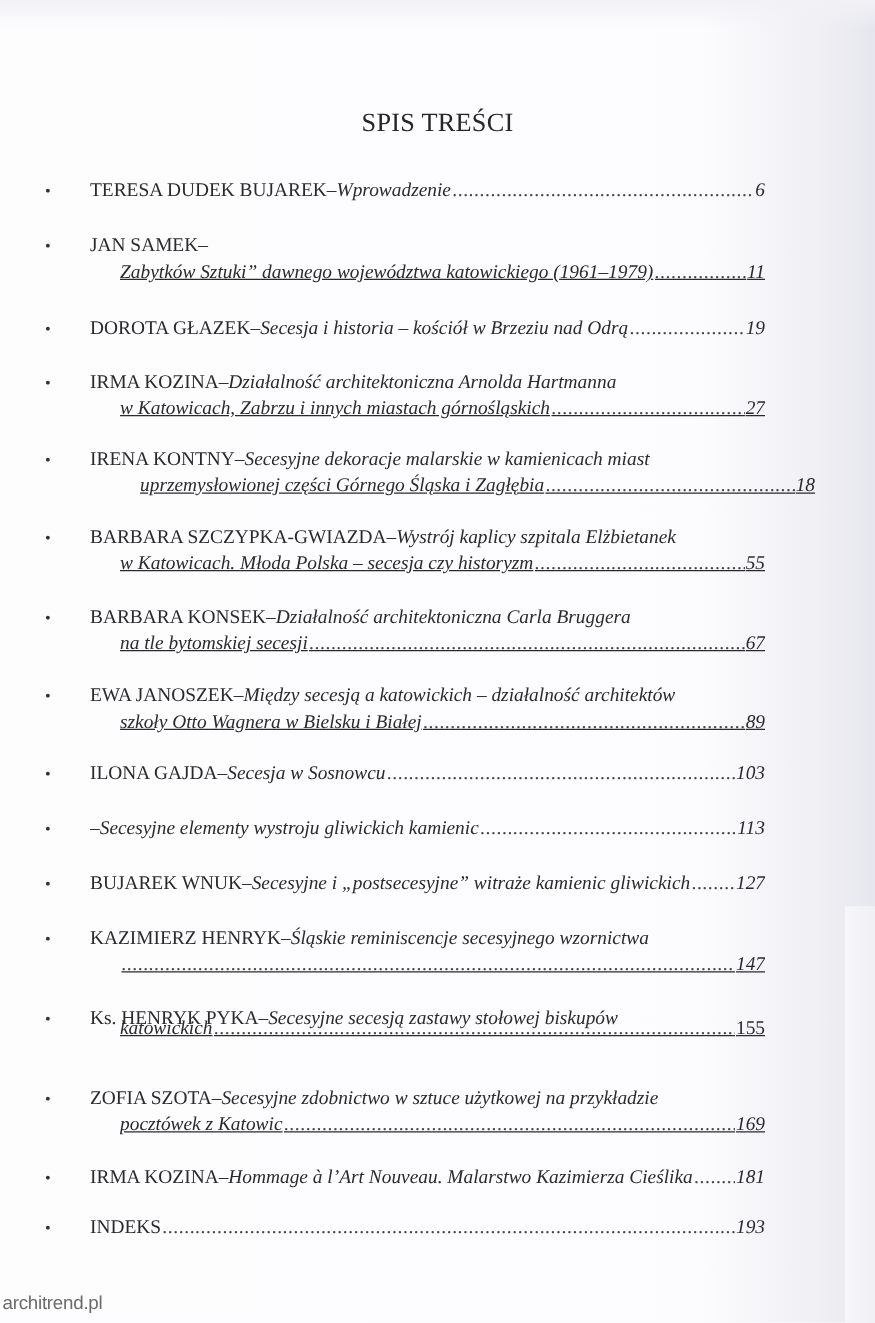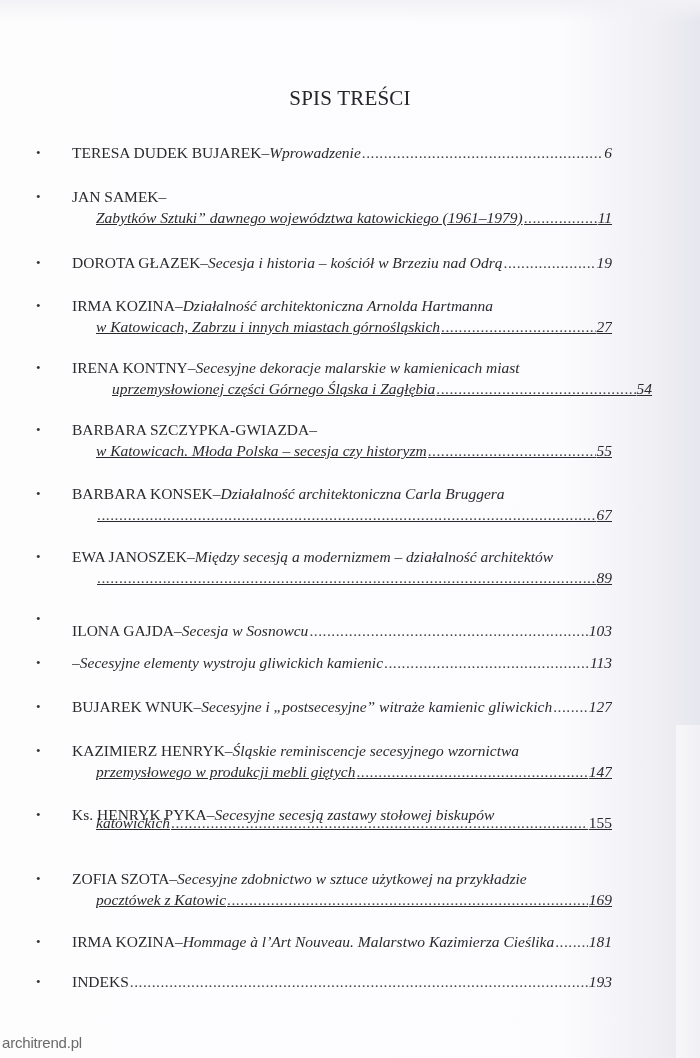--- a/index.html
+++ b/index.html
@@ -162,66 +162,69 @@
     <div class="entry" style="top:358px">
       <span class="bullet">•</span>
       <div class="line" style="top:0">
         <span class="author">IRENA KONTNY</span>
         <span class="sep"> – </span>
         <span class="titletext">Secesyjne dekoracje malarskie w kamienicach miast</span>
       </div>
       <div class="line second flush" style="top:21px">
         <span class="titletext">uprzemysłowionej części Górnego Śląska i Zagłębia</span>
         <span class="leader"></span>
-        <span class="pageno">54</span>
+        <span class="pageno">18</span>
       </div>
     </div>
 
     <div class="entry" style="top:420px">
       <span class="bullet">•</span>
       <div class="line" style="top:0">
         <span class="author">BARBARA SZCZYPKA-GWIAZDA</span>
         <span class="sep"> – </span>
+        <span class="titletext">Wystrój kaplicy szpitala Elżbietanek</span>
       </div>
       <div class="line second" style="top:21px">
         <span class="titletext">w Katowicach. Młoda Polska – secesja czy historyzm</span>
         <span class="leader"></span>
         <span class="pageno">55</span>
       </div>
     </div>
 
     <div class="entry" style="top:484px">
       <span class="bullet">•</span>
       <div class="line" style="top:0">
         <span class="author">BARBARA KONSEK</span>
         <span class="sep"> – </span>
         <span class="titletext">Działalność architektoniczna Carla Bruggera</span>
       </div>
       <div class="line second" style="top:21px">
+        <span class="titletext">na tle bytomskiej secesji</span>
         <span class="leader"></span>
         <span class="pageno">67</span>
       </div>
     </div>
 
     <div class="entry" style="top:547px">
       <span class="bullet">•</span>
       <div class="line" style="top:0">
         <span class="author">EWA JANOSZEK</span>
         <span class="sep"> – </span>
-        <span class="titletext">Między secesją a modernizmem – działalność architektów</span>
-      </div>
-      <div class="line second" style="top:21px">
+        <span class="titletext">Między secesją a katowickich – działalność architektów</span>
+      </div>
+      <div class="line second" style="top:21px">
+        <span class="titletext">szkoły Otto Wagnera w Bielsku i Białej</span>
         <span class="leader"></span>
         <span class="pageno">89</span>
       </div>
     </div>
 
     <div class="entry" style="top:609px">
       <span class="bullet">•</span>
-      <div class="line" style="top:12px">
+      <div class="line" style="top:0">
         <span class="author">ILONA GAJDA</span>
         <span class="sep"> – </span>
         <span class="titletext">Secesja w Sosnowcu</span>
         <span class="leader"></span>
         <span class="pageno">103</span>
       </div>
     </div>
 
     <div class="entry" style="top:653px">
       <span class="bullet">•</span>
@@ -245,21 +248,20 @@
     </div>
 
     <div class="entry" style="top:741px">
       <span class="bullet">•</span>
       <div class="line" style="top:0">
         <span class="author">KAZIMIERZ HENRYK</span>
         <span class="sep"> – </span>
         <span class="titletext">Śląskie reminiscencje secesyjnego wzornictwa</span>
       </div>
       <div class="line second" style="top:21px">
-        <span class="titletext">przemysłowego w produkcji mebli giętych</span>
         <span class="leader"></span>
         <span class="pageno">147</span>
       </div>
     </div>
 
     <div class="entry" style="top:805px">
       <span class="bullet">•</span>
       <div class="line" style="top:0">
         <span class="author">Ks. HENRYK PYKA</span>
         <span class="sep"> – </span>

